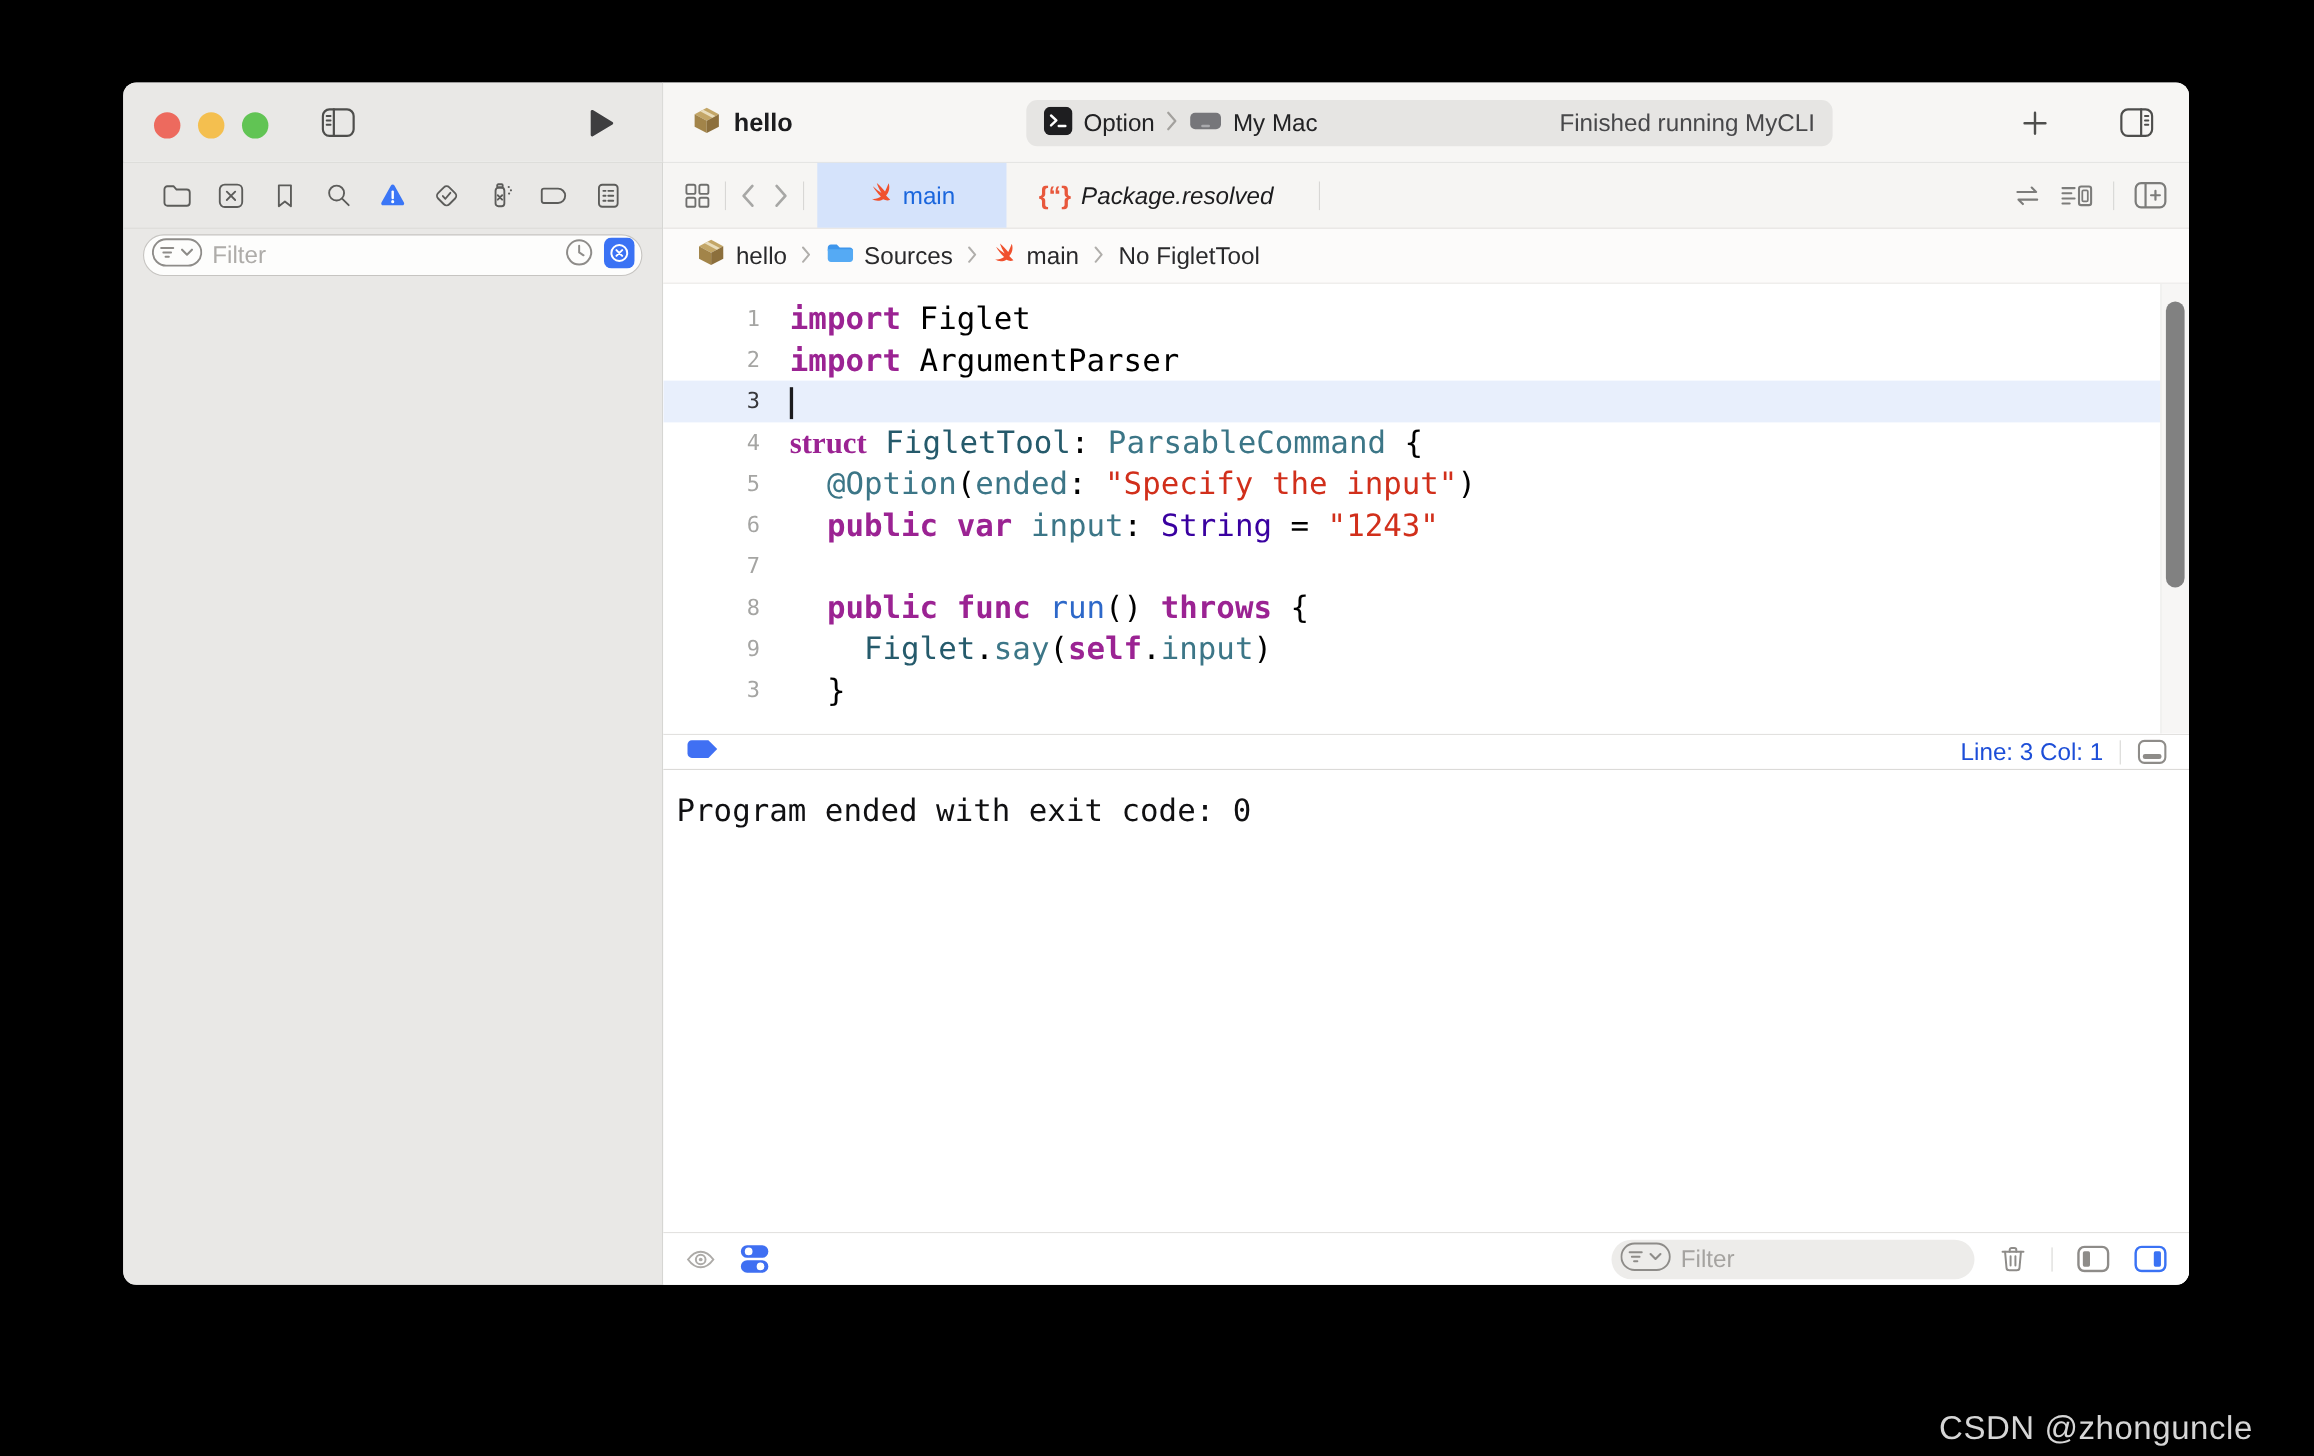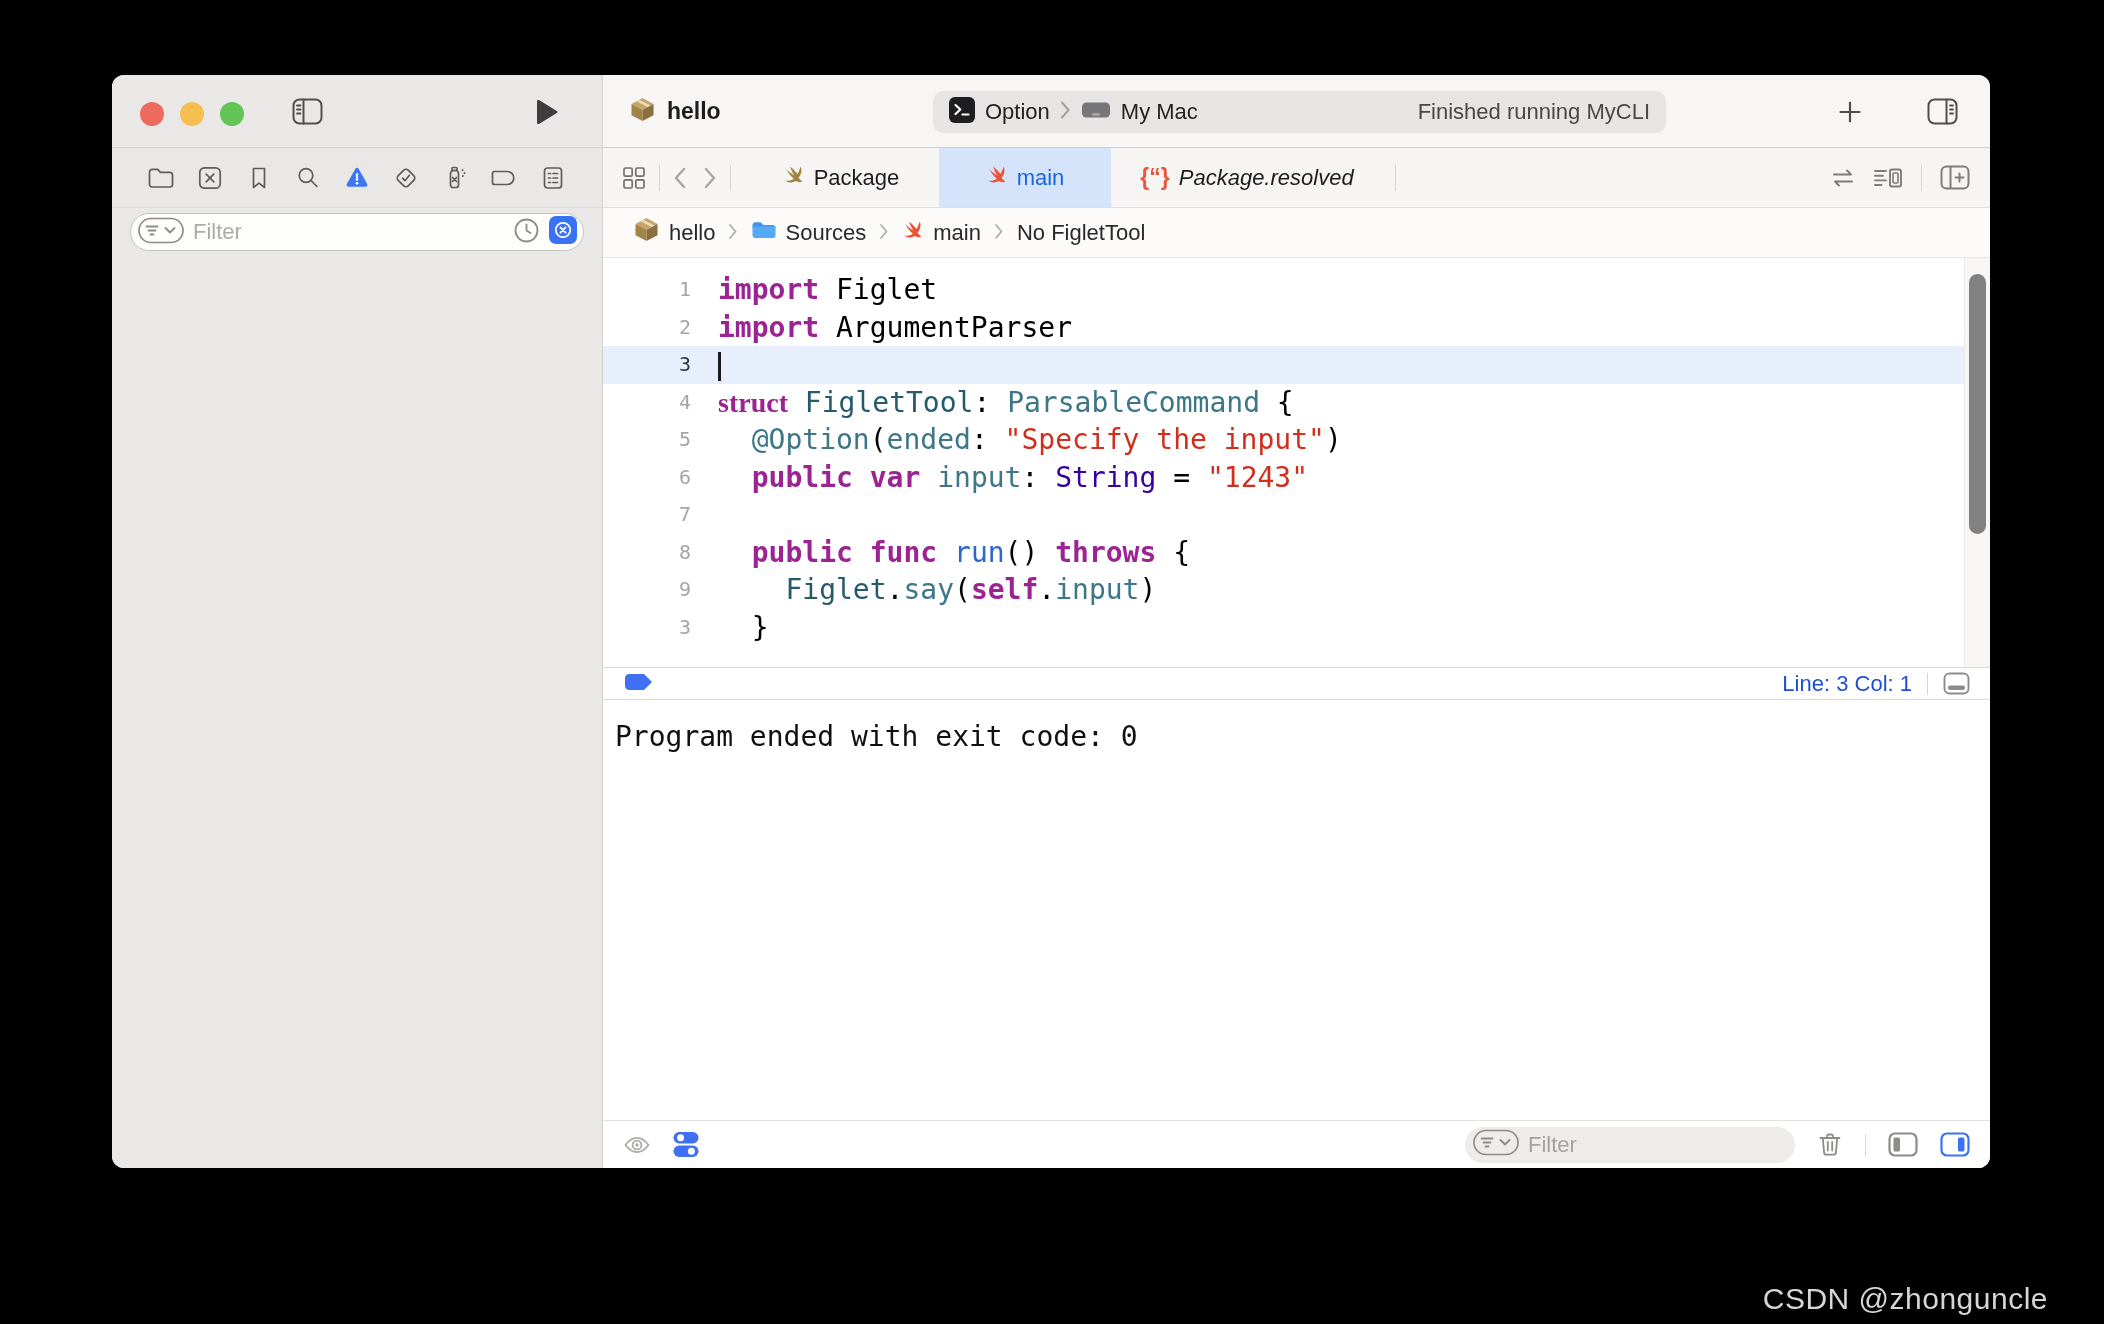--- a/index.html
+++ b/index.html
@@ -246,26 +246,20 @@
                 <path d="M12 3l-8 9 8 9" stroke="#a7a7a5" stroke-width="2.4" fill="none" stroke-linecap="round" stroke-linejoin="round"></path>
               </svg>
             </span>
           <span class="tabbar-icon" style="margin-left:14px">
               <svg width="16" height="24" viewBox="0 0 16 24" fill="none" xmlns="http://www.w3.org/2000/svg">
                 <path d="M4 3l8 9-8 9" stroke="#a7a7a5" stroke-width="2.4" fill="none" stroke-linecap="round" stroke-linejoin="round"></path>
               </svg>
             </span>
           <span class="tb-sep"></span>
           <div class="tabs" id="tabs">
-              <div class="tab" style="width: 196px;">
-                <span><svg width="22" height="22" viewBox="0 0 22 22" fill="none" xmlns="http://www.w3.org/2000/svg">
-                    <path d="M17.8 2.6c1.4 3.8.6 8.2-2.3 11.1 1.1 1.3 2.3 2.5 3.8 3.9-2.2 1-4.5.6-6.4-.5-3.1 1.9-7.2 1.9-10.5-.4 3 .5 6.1-.2 8.4-2C8 12 5.3 8.7 3.5 5.4c2.4 2.2 5.4 4.6 7.8 6.1C9.4 8.3 7.8 4.9 7.1 2.4c2.7 2.3 5.6 5.4 7.5 7.6 1.3-2.4 2.3-5 3.2-7.4z" fill="#9f8342"></path>
-                  </svg></span>
-                <span class="tab-label">Package</span>
-              </div>
               <div class="tab active" style="width: 172px;">
                 <span><svg width="22" height="22" viewBox="0 0 22 22" fill="none" xmlns="http://www.w3.org/2000/svg">
                     <path d="M17.8 2.6c1.4 3.8.6 8.2-2.3 11.1 1.1 1.3 2.3 2.5 3.8 3.9-2.2 1-4.5.6-6.4-.5-3.1 1.9-7.2 1.9-10.5-.4 3 .5 6.1-.2 8.4-2C8 12 5.3 8.7 3.5 5.4c2.4 2.2 5.4 4.6 7.8 6.1C9.4 8.3 7.8 4.9 7.1 2.4c2.7 2.3 5.6 5.4 7.5 7.6 1.3-2.4 2.3-5 3.2-7.4z" fill="#f0512e"></path>
                   </svg></span>
                 <span class="tab-label">main</span>
               </div>
               <div class="tab italic" style="width: 272px;">
                 <span><span class="json-glyph">{“}</span></span>
                 <span class="tab-label">Package.resolved</span>
               </div>

